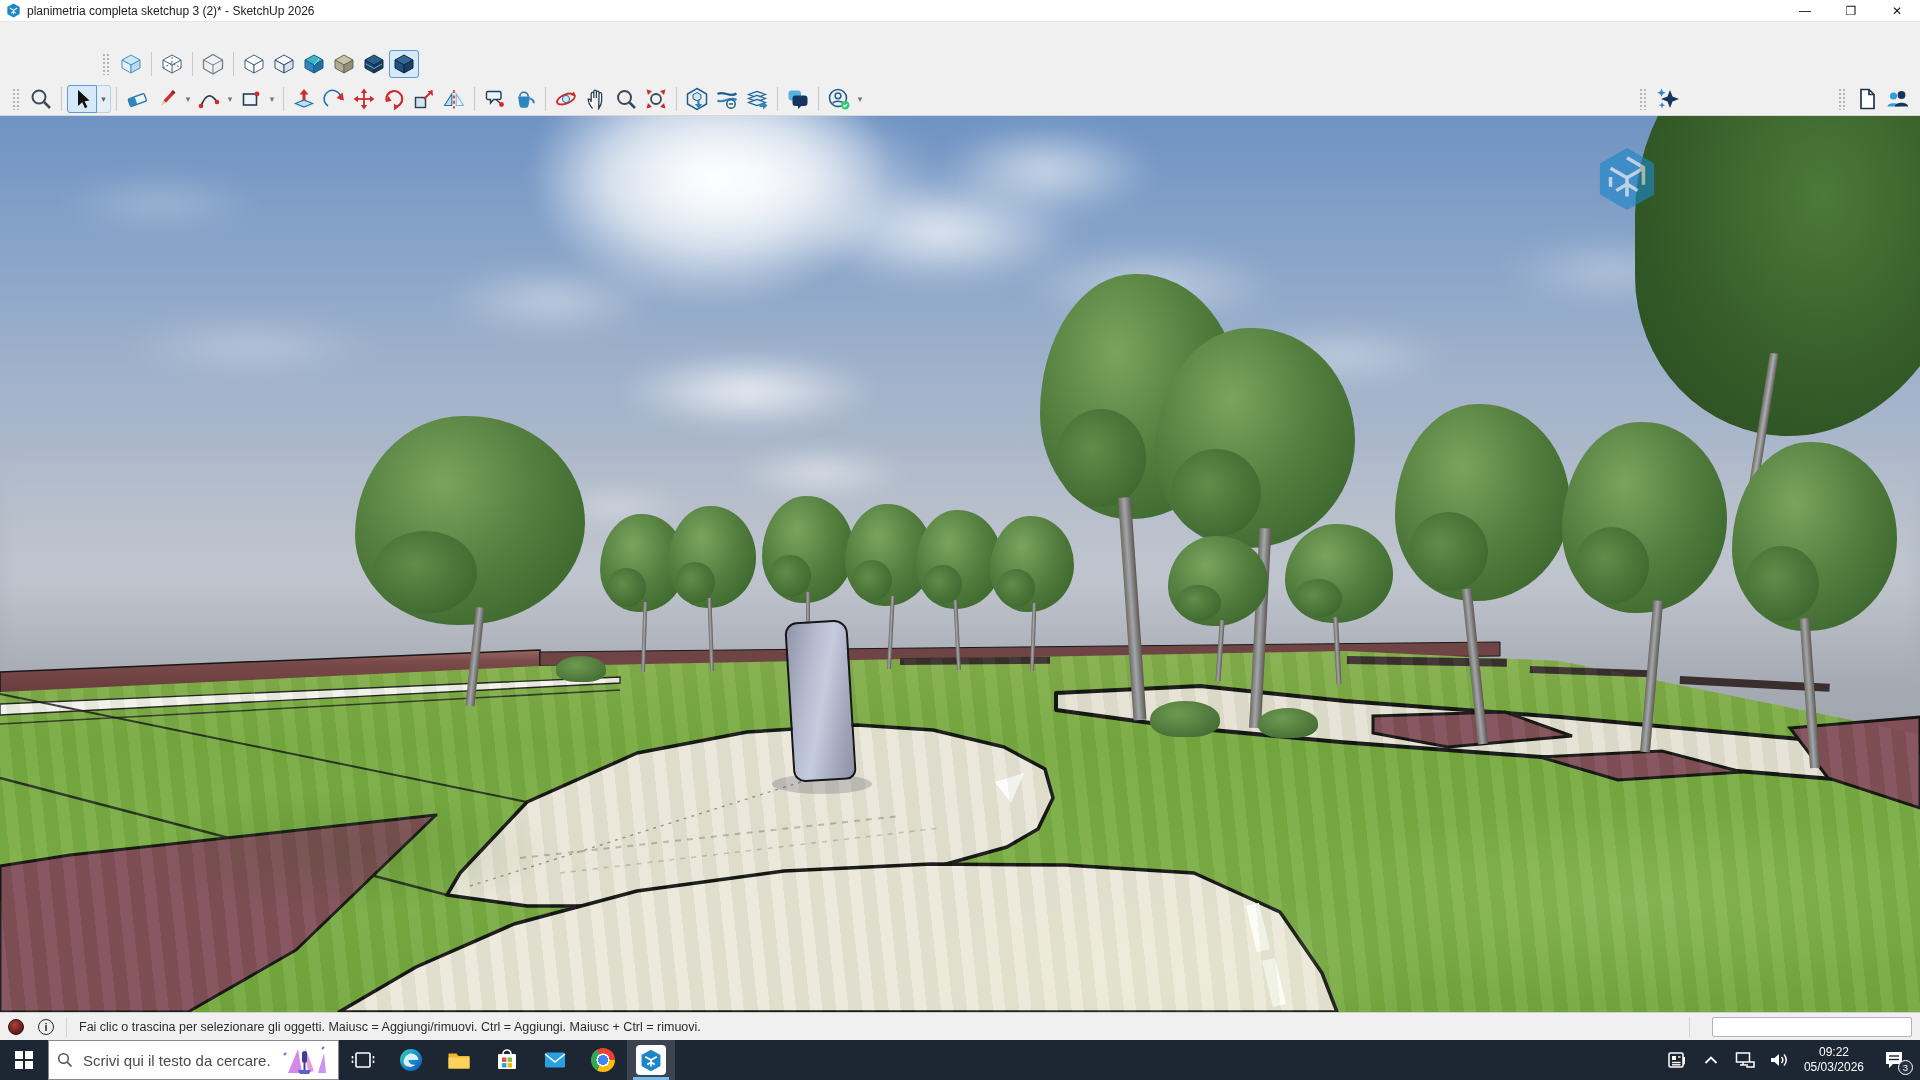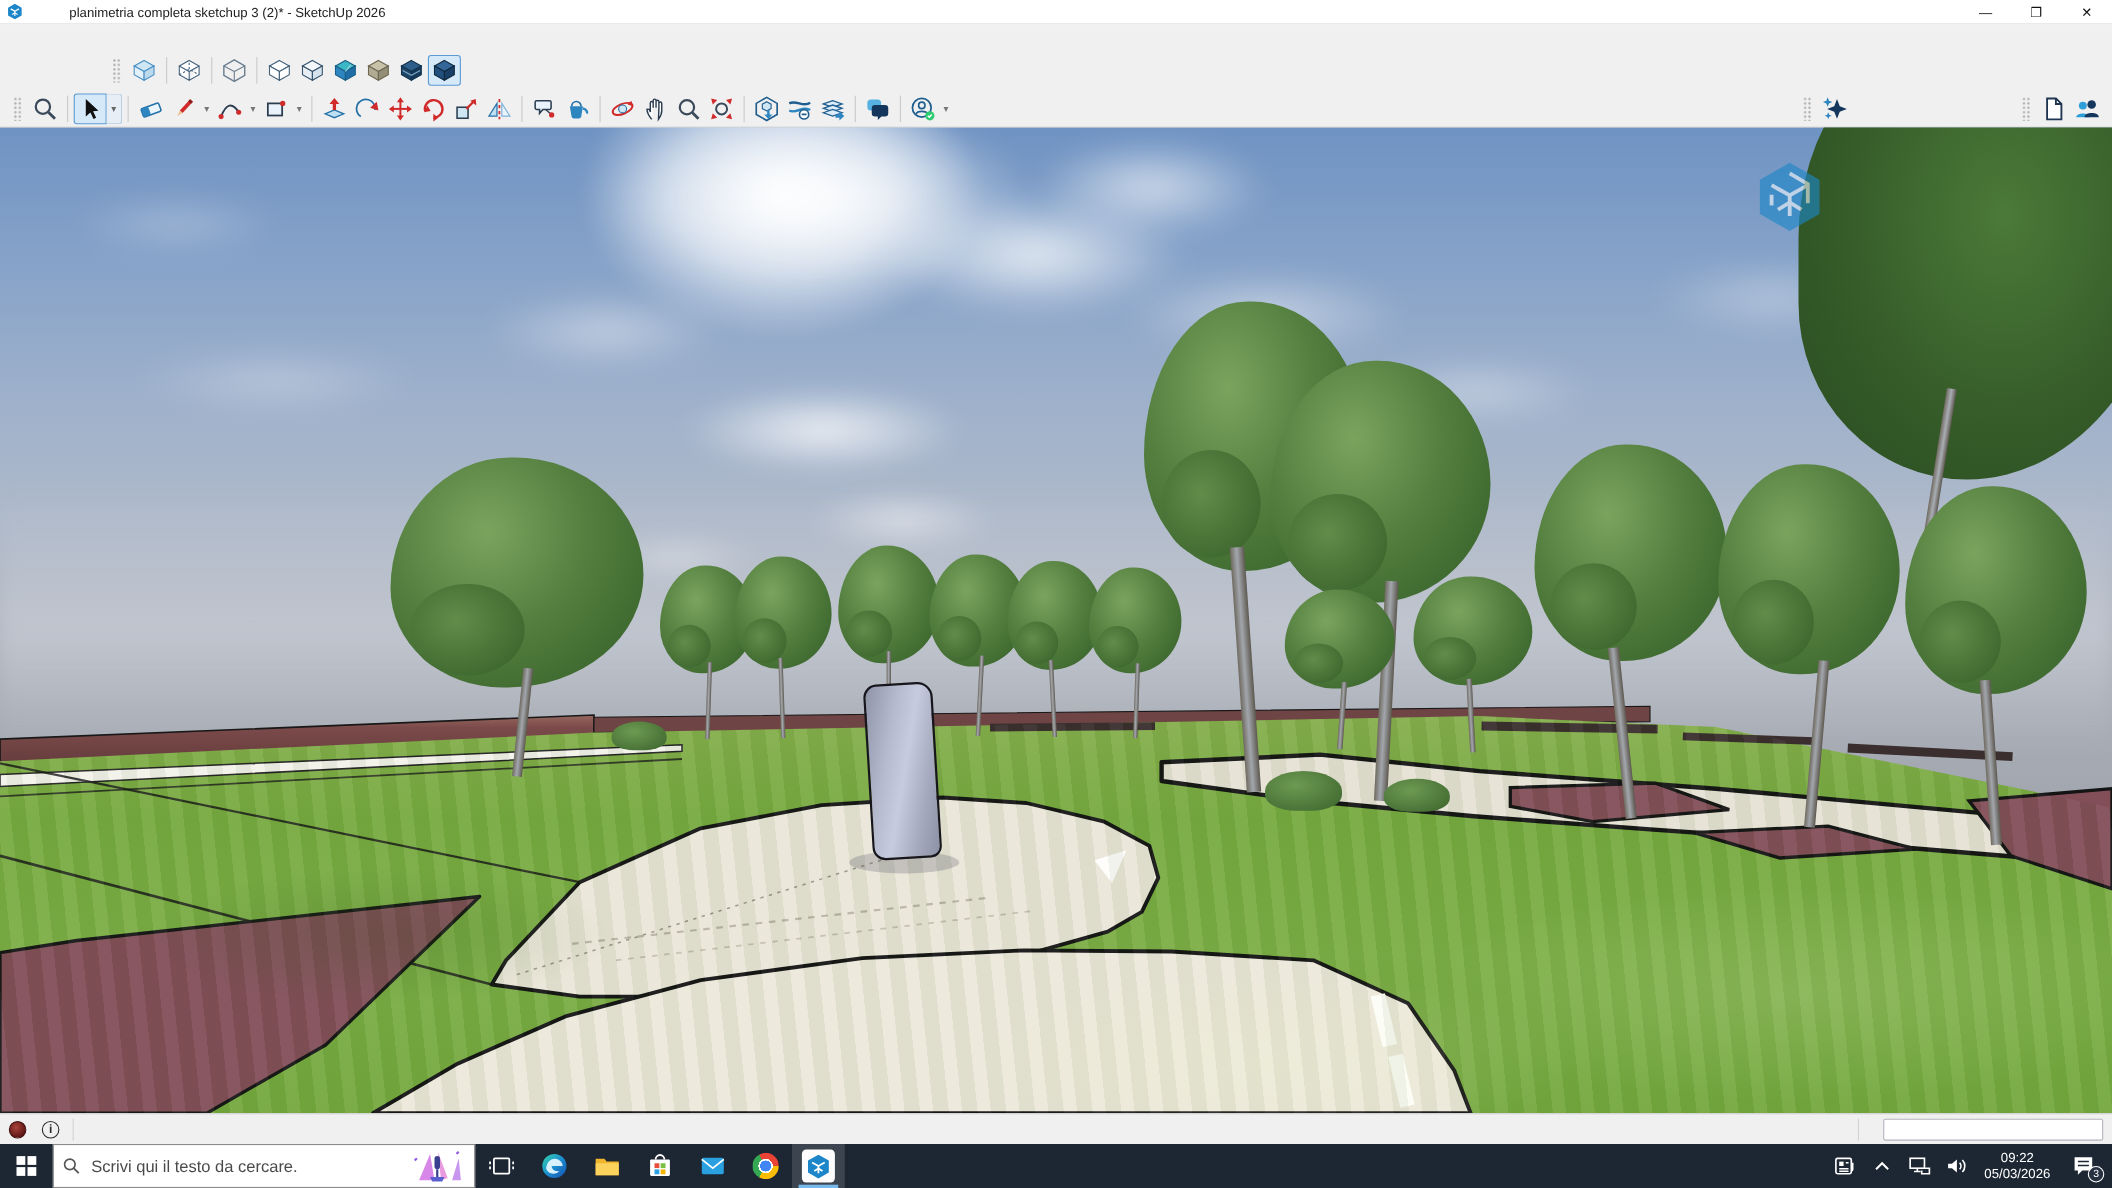--- a/index.html
+++ b/index.html
@@ -1,20 +1,20 @@
 <!DOCTYPE html>
 <html><head>
 <meta charset="utf-8">
 <style>
   html,body{margin:0;padding:0;background:#000;}
   *{box-sizing:border-box;font-family:"Liberation Sans",sans-serif;}
   .screen{position:relative;width:1920px;height:1080px;overflow:hidden;background:#f0f0f0;}
 
   
-  .titlebar{position:absolute;top:0;left:0;width:100%;height:22px;background:#ffffff;display:flex;align-items:center;padding-left:6px;border-bottom:1px solid #e8e8e8;gap:36px;}
+  .titlebar{position:absolute;top:0;left:0;width:100%;height:22px;background:#ffffff;display:flex;align-items:center;padding-left:6px;border-bottom:1px solid #e8e8e8;}
   .titlebar .app-title{font-size:12px;color:#222;margin-left:6px;}
   .win-controls{position:absolute;right:0;top:0;height:22px;display:flex;}
   .win-btn{width:46px;height:22px;display:flex;align-items:center;justify-content:center;font-size:12px;color:#111;}
 
   
   .menubar{position:absolute;top:22px;left:0;width:100%;height:24px;background:#f0f0f0;display:flex;align-items:center;gap:0;padding-left:10px;}
   .menu-item{font-size:13px;color:#1a1a1a;padding:3px 10px;cursor:default;}
 
   
   .toolbar{position:absolute;left:0;width:100%;background:#f0f0f0;display:flex;align-items:center;}
@@ -68,21 +68,21 @@
   .status-sep{width:1px;height:20px;background:#d2d2d2;margin-right:12px;}
   .status-msg{font-size:12.5px;color:#2a2a2a;}
   .measure-wrap{margin-left:auto;display:flex;align-items:center;gap:10px;}
   .measure-input{width:200px;height:20px;border:1px solid #b4b4bc;background:#fff;border-radius:2px;font-size:12px;padding:0 4px;}
 
   
   .taskbar{position:absolute;top:1040px;left:0;width:100%;height:40px;background:#1d2633;display:flex;align-items:stretch;}
   .start-btn{width:48px;display:flex;align-items:center;justify-content:center;}
   .win-logo{display:grid;grid-template-columns:8px 8px;grid-template-rows:8px 8px;gap:1.5px;}
   .win-logo span{background:#fff;}
-  .search-box{width:384px;background:#fff;border:1px solid #8a8a8a;display:flex;align-items:center;padding:0 8px;position:relative;}
+  .search-box{width:291px;background:#fff;border:1px solid #8a8a8a;display:flex;align-items:center;padding:0 8px;position:relative;}
   .search-box input{border:none;outline:none;font-size:15px;color:#3a3a3a;flex:1;min-width:0;background:transparent;}
   .search-box input::placeholder{color:#4a4a4a;}
   .tb-icon{width:48px;display:flex;align-items:center;justify-content:center;position:relative;}
   .tb-icon.app-active{background:rgba(255,255,255,.14);}
   .tb-icon.app-active::after{content:"";position:absolute;left:6px;right:6px;bottom:0;height:3px;background:#76b9ed;}
   .tray{margin-left:auto;display:flex;align-items:center;gap:4px;padding-right:6px;}
   .tray-icon{width:30px;height:40px;display:flex;align-items:center;justify-content:center;color:#fff;}
   .clock{color:#fff;font-size:12px;text-align:center;line-height:1.25;padding:0 6px;}
   .notif{position:relative;}
   .notif .badge{position:absolute;right:1px;bottom:5px;width:15px;height:15px;border-radius:50%;background:#273142;border:1px solid #fff;color:#fff;font-size:9.5px;display:flex;align-items:center;justify-content:center;}
@@ -544,20 +544,21 @@
             <path d="M7.5 16 V21"></path>
         </g>
       </svg>
     </div>
   </div>
 
   <div class="statusbar">
     <div class="geo-dot"></div>
     <div class="info-dot">i</div>
     <div class="status-sep"></div>
+    <span class="status-msg">Fai clic o trascina per selezionare gli oggetti. Maiusc = Aggiungi/rimuovi. Ctrl = Aggiungi. Maiusc + Ctrl = rimuovi.</span>
     <div class="measure-wrap">
       <div class="status-sep"></div>
       <input class="measure-input" value="" style="">
     </div>
   </div>
 
   <div class="taskbar">
     <div class="start-btn tb-icon">
       <div class="win-logo">
           <span></span>

